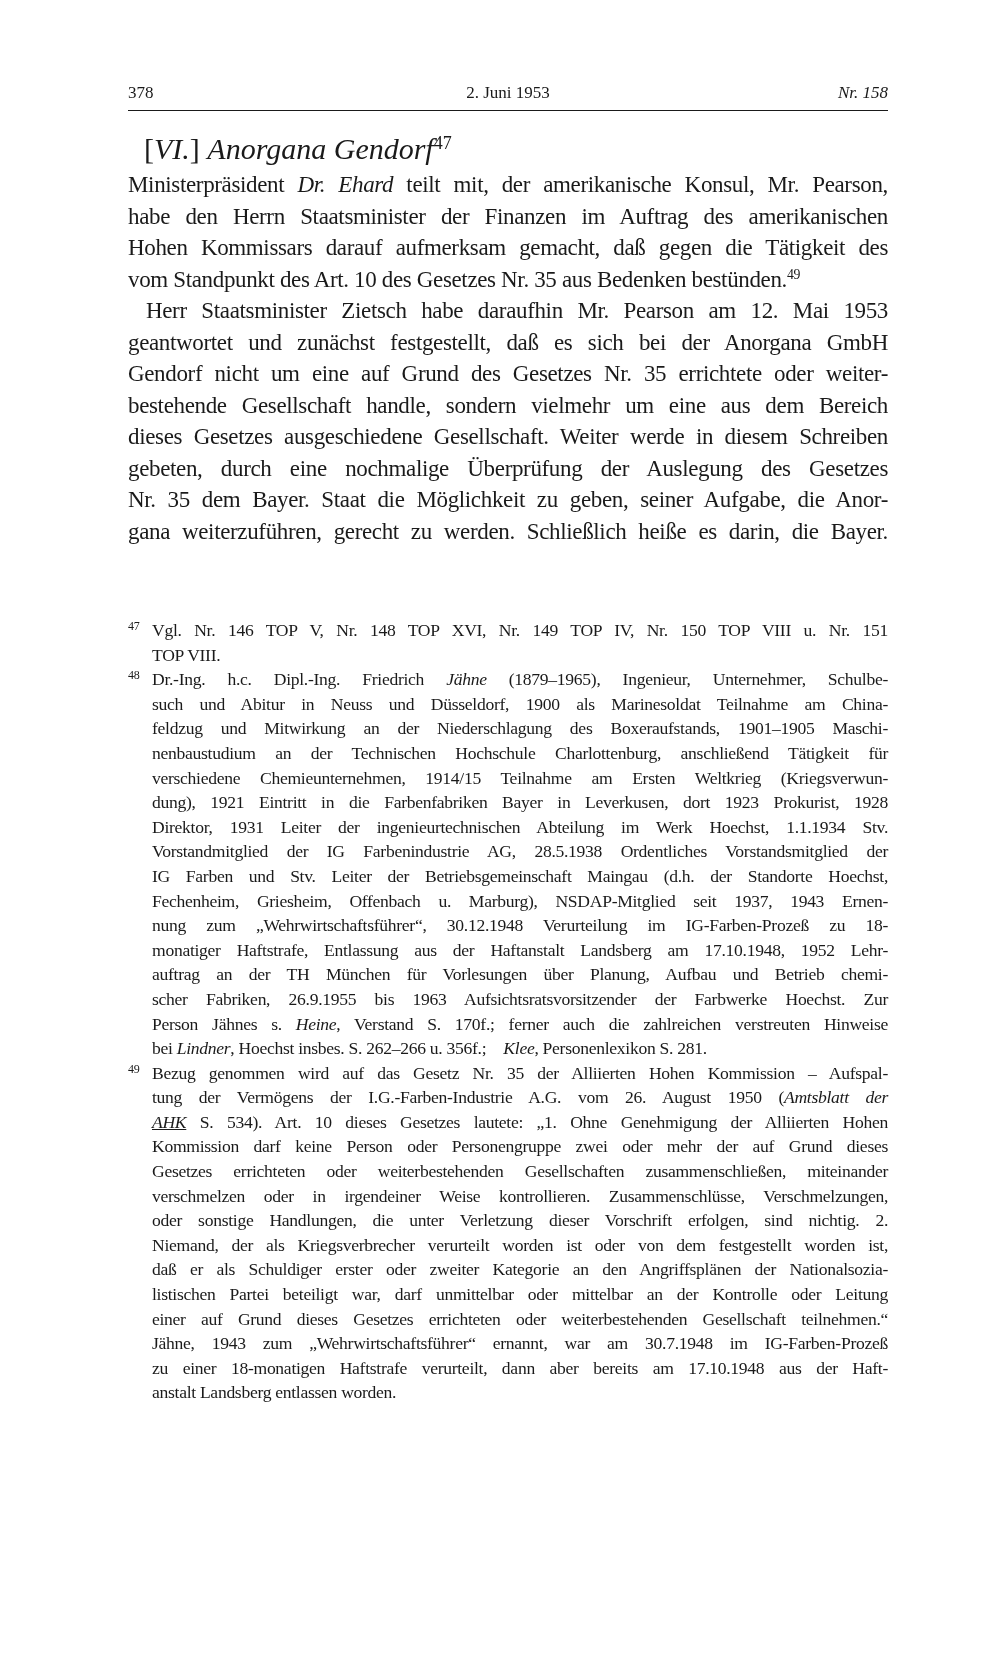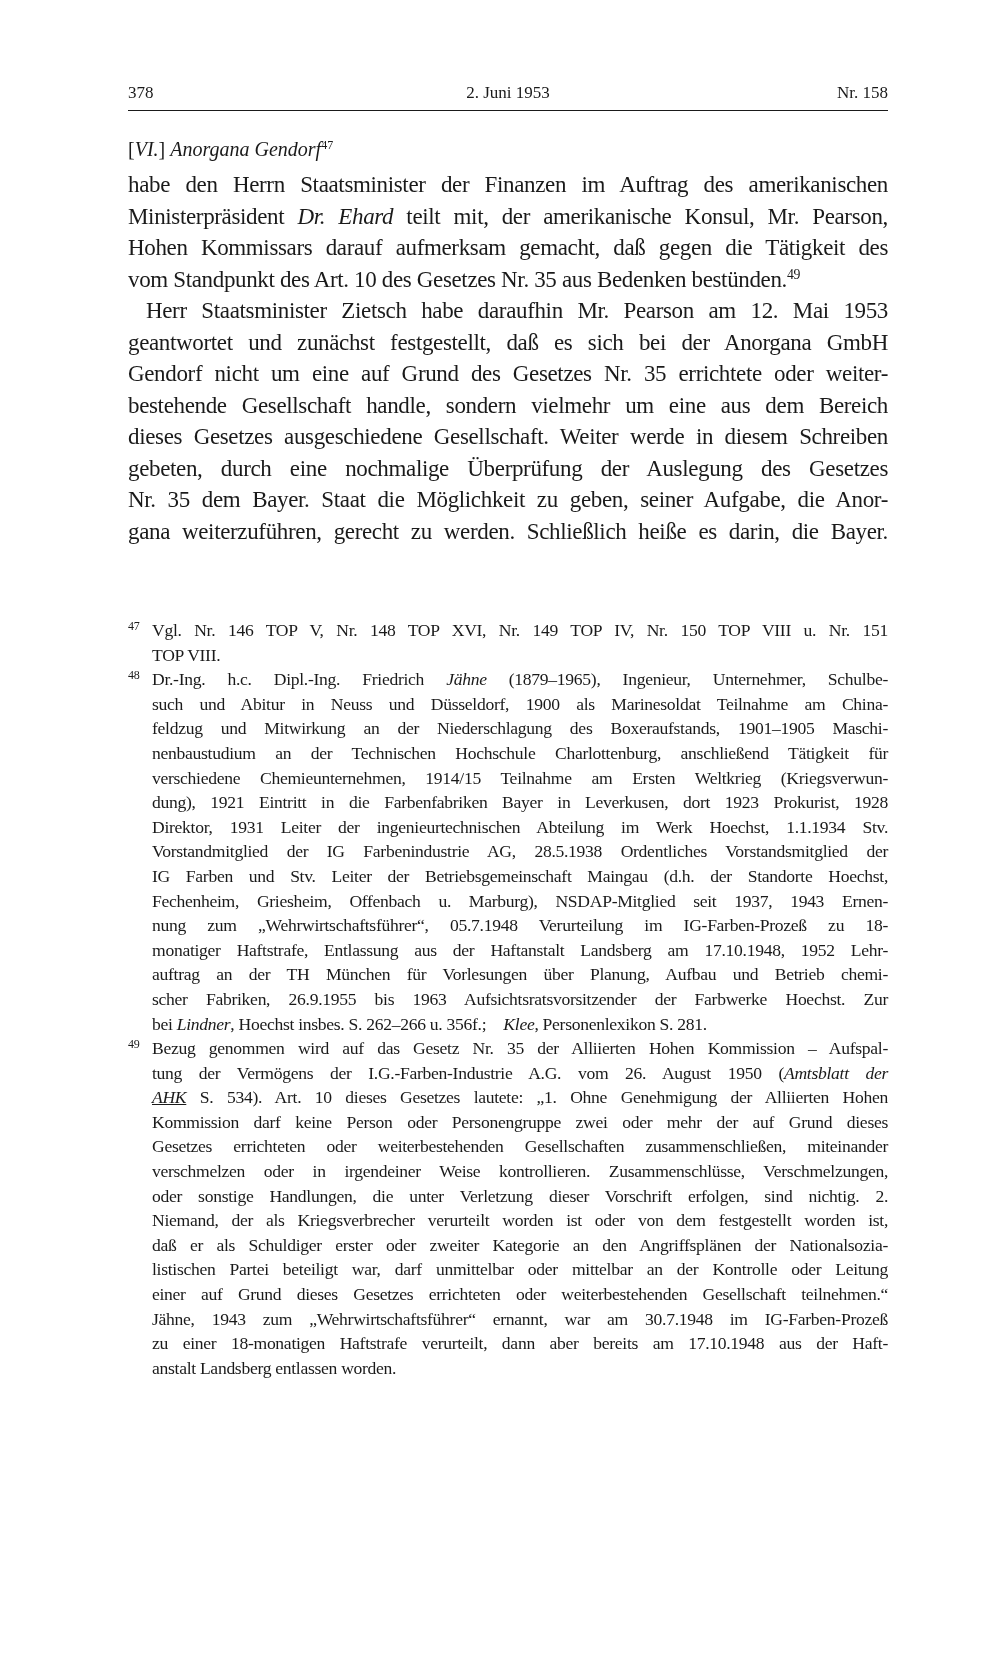--- a/index.html
+++ b/index.html
@@ -9,25 +9,25 @@
       color: #1a1a1a;
     }
     .page { position: absolute; left: 128px; top: 0; width: 760px; }
     .running-head {
       position: absolute; top: 78px; left: 0; width: 760px; height: 32px;
       border-bottom: 1.5px solid #1a1a1a;
       font-size: 17px; line-height: 30px;
     }
     .running-head .pg { position: absolute; left: 0; top: 0; }
     .running-head .date { position: absolute; left: 0; right: 0; top: 0; text-align: center; }
-    .running-head .nr { position: absolute; right: 0; top: 0; }
+    .running-head .nr { position: absolute; right: 0; top: 0; font-style: italic; }
 
     .section-title {
-      position: absolute; top: 133px; left: 0;
-      font-size: 20px; line-height: 32px;
+      position: absolute; top: 133px; left: 16px;
+      font-size: 30px; line-height: 32px;
     }
     .section-title .it { font-style: italic; }
     sup { font-size: 0.6em; vertical-align: 0.55em; line-height: 0; font-style: normal; }
 
     .body-text {
       position: absolute; top: 169px; left: 0; width: 760px;
       font-size: 23px; line-height: 31.5px; text-align: justify;
       letter-spacing: -0.35px;
     }
     .body-text p { margin: 0; }
@@ -55,22 +55,22 @@
   <div class="running-head">
     <span class="pg">378</span>
     <span class="date">2. Juni 1953</span>
     <span class="nr">Nr. 158</span>
   </div>
 
   <div class="section-title"><span>[</span><span class="it">VI.</span><span>] </span><span class="it">Anorgana Gendorf</span><sup>47</sup></div>
 
   <div class="body-text">
     <p>
+      <span class="line"><span>Ministerpräsident </span><span class="it">Dr. Ehard</span><span> teilt mit, der amerikanische Konsul, Mr. Pearson,</span></span>
       <span class="line">habe den Herrn Staatsminister der Finanzen im Auftrag des amerikanischen</span>
-      <span class="line"><span>Ministerpräsident </span><span class="it">Dr. Ehard</span><span> teilt mit, der amerikanische Konsul, Mr. Pearson,</span></span>
       <span class="line">Hohen Kommissars darauf aufmerksam gemacht, daß gegen die Tätigkeit des</span>
       <span class="line last"><span>vom Standpunkt des Art. 10 des Gesetzes Nr. 35 aus Bedenken bestünden.</span><sup>49</sup></span>
     </p>
     <p>
       <span class="line" style="padding-left:18px">Herr Staatsminister Zietsch habe daraufhin Mr. Pearson am 12. Mai 1953</span>
       <span class="line">geantwortet und zunächst festgestellt, daß es sich bei der Anorgana GmbH</span>
       <span class="line">Gendorf nicht um eine auf Grund des Gesetzes Nr. 35 errichtete oder weiter-</span>
       <span class="line">bestehende Gesellschaft handle, sondern vielmehr um eine aus dem Bereich</span>
       <span class="line">dieses Gesetzes ausgeschiedene Gesellschaft. Weiter werde in diesem Schreiben</span>
       <span class="line">gebeten, durch eine nochmalige Überprüfung der Auslegung des Gesetzes</span>
@@ -90,24 +90,25 @@
         <span class="line"><span>Dr.-Ing. h.c. Dipl.-Ing. Friedrich </span><span style="font-style: italic;">Jähne</span><span> (1879–1965), Ingenieur, Unternehmer, Schulbe-</span></span>
         <span class="line"><span>such und Abitur in Neuss und Düsseldorf, 1900 als Marinesoldat Teilnahme am China-</span></span>
         <span class="line"><span>feldzug und Mitwirkung an der Niederschlagung des Boxeraufstands, 1901–1905 Maschi-</span></span>
         <span class="line"><span>nenbaustudium an der Technischen Hochschule Charlottenburg, anschließend Tätigkeit für</span></span>
         <span class="line"><span>verschiedene Chemieunternehmen, 1914/15 Teilnahme am Ersten Weltkrieg (Kriegsverwun-</span></span>
         <span class="line"><span>dung), 1921 Eintritt in die Farbenfabriken Bayer in Leverkusen, dort 1923 Prokurist, 1928</span></span>
         <span class="line"><span>Direktor, 1931 Leiter der ingenieurtechnischen Abteilung im Werk Hoechst, 1.1.1934 Stv.</span></span>
         <span class="line"><span>Vorstandmitglied der IG Farbenindustrie AG, 28.5.1938 Ordentliches Vorstandsmitglied der</span></span>
         <span class="line"><span>IG Farben und Stv. Leiter der Betriebsgemeinschaft Maingau (d.h. der Standorte Hoechst,</span></span>
         <span class="line"><span>Fechenheim, Griesheim, Offenbach u. Marburg), NSDAP-Mitglied seit 1937, 1943 Ernen-</span></span>
-        <span class="line"><span>nung zum „Wehrwirtschaftsführer“, 05.7.1948 Verurteilung im IG-Farben-Prozeß zu 18-</span></span>
+        <span class="line"><span>nung zum „Wehrwirtschaftsführer“, 30.12.1948 Verurteilung im IG-Farben-Prozeß zu 18-</span></span>
         <span class="line"><span>monatiger Haftstrafe, Entlassung aus der Haftanstalt Landsberg am 17.10.1948, 1952 Lehr-</span></span>
         <span class="line"><span>auftrag an der TH München für Vorlesungen über Planung, Aufbau und Betrieb chemi-</span></span>
         <span class="line"><span>scher Fabriken, 26.9.1955 bis 1963 Aufsichtsratsvorsitzender der Farbwerke Hoechst. Zur</span></span>
+        <span class="line"><span>Person Jähnes s. </span><span style="font-style: italic;">Heine</span><span>, Verstand S. 170f.; ferner auch die zahlreichen verstreuten Hinweise</span></span>
         <span class="line last"><span>bei </span><span style="font-style: italic;">Lindner</span><span>, Hoechst insbes. S. 262–266 u. 356f.; </span><span style="font-style: italic; margin-left: 13px;">Klee</span><span>, Personenlexikon S. 281.</span></span>
       </div>
       <div class="fn">
         <span class="num">49</span>
         <span class="line"><span>Bezug genommen wird auf das Gesetz Nr. 35 der Alliierten Hohen Kommission – Aufspal-</span></span>
         <span class="line"><span>tung der Vermögens der I.G.-Farben-Industrie A.G. vom 26. August 1950 (</span><span style="font-style: italic;">Amtsblatt der</span></span>
         <span class="line"><span style="font-style: italic; text-decoration: underline;">AHK</span><span> S. 534). Art. 10 dieses Gesetzes lautete: „1. Ohne Genehmigung der Alliierten Hohen</span></span>
         <span class="line"><span>Kommission darf keine Person oder Personengruppe zwei oder mehr der auf Grund dieses</span></span>
         <span class="line"><span>Gesetzes errichteten oder weiterbestehenden Gesellschaften zusammenschließen, miteinander</span></span>
         <span class="line"><span>verschmelzen oder in irgendeiner Weise kontrollieren. Zusammenschlüsse, Verschmelzungen,</span></span>

